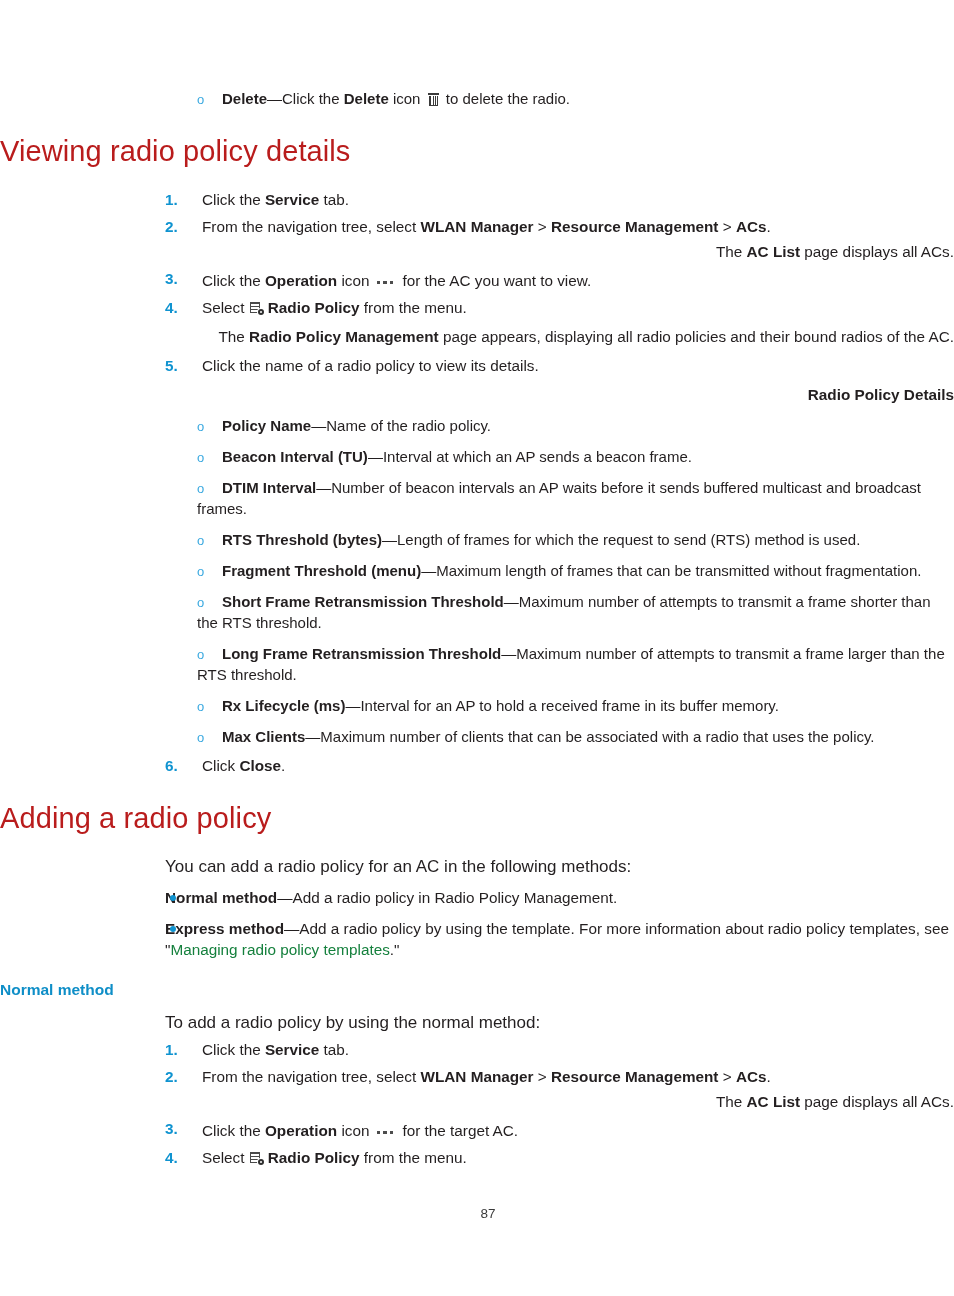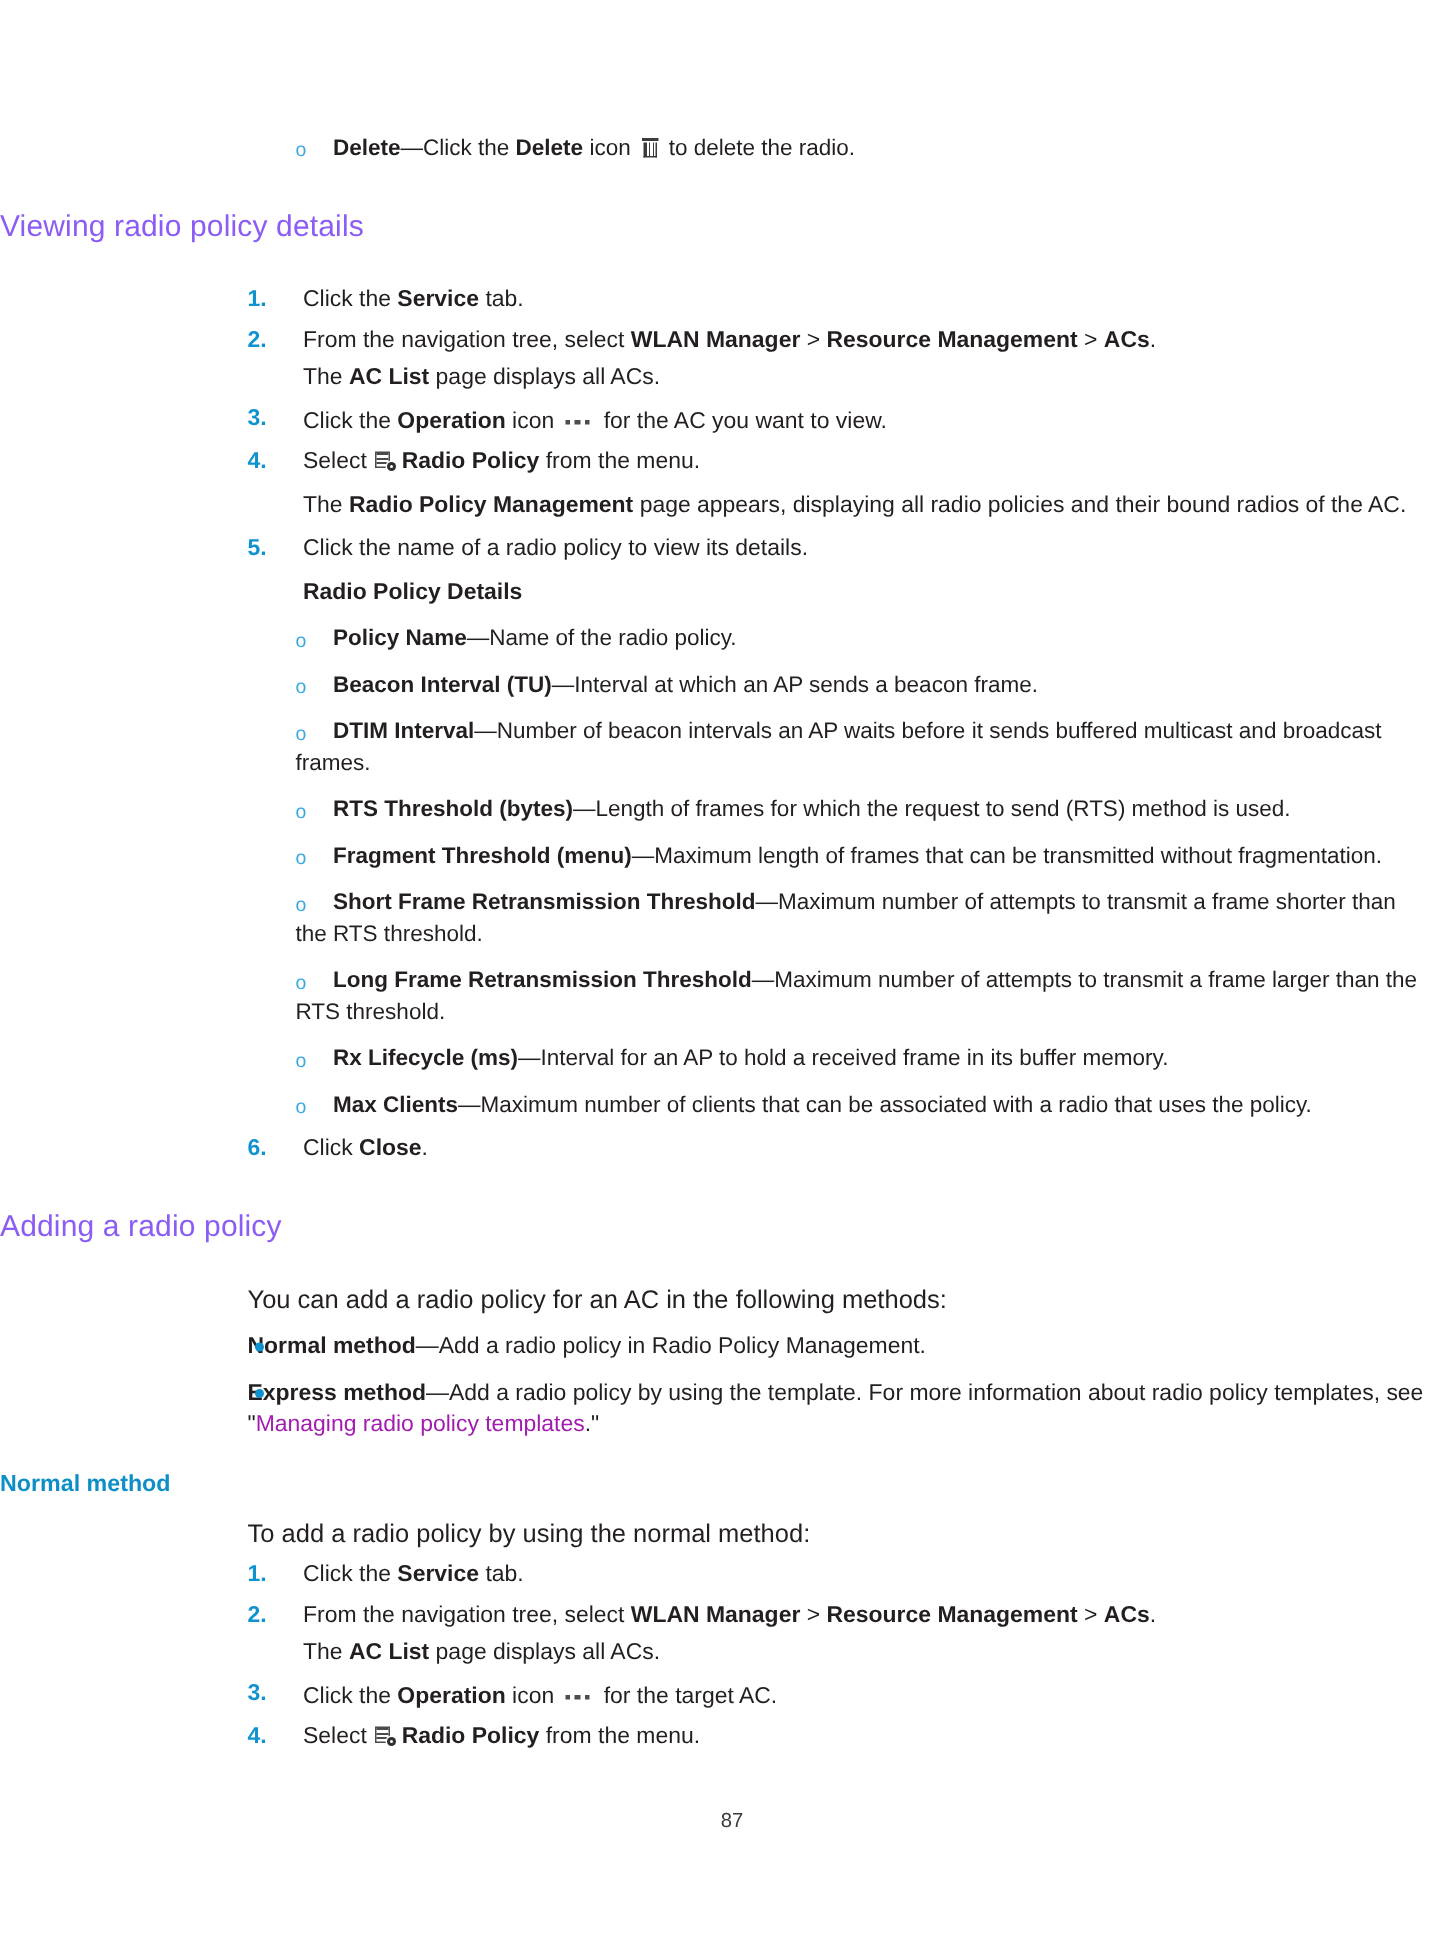--- a/index.html
+++ b/index.html
@@ -34,24 +34,24 @@
   }
 
   
   .lvl-h1 { margin-left: 88px; }
   .lvl-h3 { margin-left: 88px; }
   .lvl-body { margin-left: 165px; }
   .lvl-sub  { margin-left: 197px; }
 
   
   h1.chapter-heading {
-    font-size: 20px;
+    font-size: 29px;
     line-height: 36px;
     font-weight: 400;
-    color: #8b5cf6;
+    color: #b91c1c;
     margin: 0;
     letter-spacing: 0.1px;
   }
   h3.sub-heading {
     font-size: 15.5px;
     line-height: 20px;
     font-weight: bold;
     color: #0e8ec7;
     margin: 0;
   }
@@ -78,20 +78,21 @@
   }
   .olist .otext {
     margin-left: 37px;
     font-size: 15.3px;
     line-height: 21px;
   }
   .olist .cont {
     margin-left: 37px;
     font-size: 15.3px;
     line-height: 21px;
+    text-align: right;
   }
 
   
   .obullet { position: relative; }
   .obullet .marker {
     position: absolute;
     left: 0;
     top: 1px;
     width: 22px;
     color: #3aa9e0;
@@ -196,21 +197,21 @@
     content: "";
     position: absolute;
     left: 2px; top: 2px;
     width: 2px; height: 2px;
     background: #ffffff;
     border-radius: 50%;
   }
 
   
   a.xref, .xref {
-    color: #a21caf;
+    color: #15803d;
     text-decoration: none;
   }
 
   
   .page-number {
     position: absolute;
     left: 11px;
     top: 1206px;
     width: 954px;
     text-align: center;

